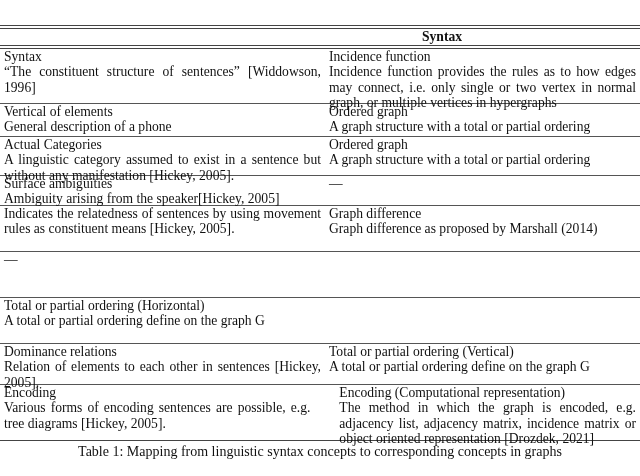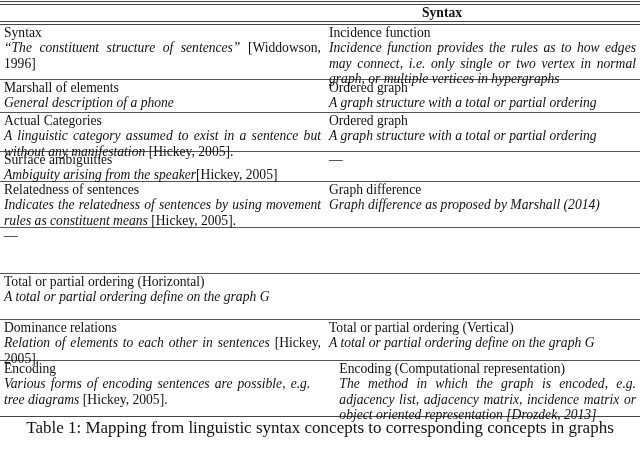--- a/index.html
+++ b/index.html
@@ -3,35 +3,35 @@
   <meta charset="utf-8">
   <style>
     html, body { margin: 0; padding: 0; background: #ffffff; }
     body {
       width: 640px; height: 476px; overflow: hidden;
       font-family: "Liberation Serif", serif;
       color: #111111;
       font-size: 13.6px;
       line-height: 15.4px;
     }
-    .table-wrap { position: relative; width: 640px; }
+    .table-wrap { position: relative; width: 640px; margin-top: 24px; }
     .dbl-line { height: 4px; border-top: 1.3px solid #444; border-bottom: 1.3px solid #444; box-sizing: border-box; }
     .header-row { display: flex; height: 16px; }
     .header-left { width: 325px; }
     .header-right { width: 315px; padding-left: 4px; box-sizing: border-box; font-weight: bold; line-height: 16px; }
     .header-right span { display: inline-block; margin-left: 93px; }
     .row { display: flex; border-bottom: 1.3px solid #555; box-sizing: border-box; }
     .row:last-child { border-bottom: 1.3px solid #444; gap: 21px; }
     .cell { box-sizing: border-box; }
     .cell.left { width: 325px; padding: 0 4px 0 4px; text-align: justify; }
     .cell.right { width: 315px; padding: 0 4px 0 4px; text-align: justify; }
     .concept { display: block; font-style: normal; }
-    .desc { font-style: italic; }
+    .desc { }
     .cite { font-style: normal; }
-    .caption { text-align: center; margin-top: 3px; font-size: 17px; }
+    .caption { text-align: center; margin-top: 3px; font-size: 14px; }
     .dash { display: block; }
   </style>
 </head>
 <body>
 
 <div class="table-wrap">
   <div style="height:1px"></div>
   <div class="dbl-line"></div>
   <div class="header-row">
     <div class="header-left"></div>
@@ -49,21 +49,21 @@
         <span class="desc">“The constituent structure of sentences”</span><span class="cite"> [Widdowson, 1996]</span>
       </div>
       <div class="cell right">
         <span class="concept">Incidence function</span>
         <span class="desc">Incidence function provides the rules as to how edges may connect, i.e.  only single or two vertex in normal graph, or multiple vertices in hypergraphs</span>
       </div>
     </div>
 
     <div class="row" style="height:33px">
       <div class="cell left">
-        <span class="concept">Marshall of elements</span>
+        <span class="concept">Vertical of elements</span>
         <span class="desc">General description of a phone</span>
       </div>
       <div class="cell right">
         <span class="concept">Ordered graph</span>
         <span class="desc">A graph structure with a total or partial ordering</span>
       </div>
     </div>
 
     <div class="row" style="height:39px">
       <div class="cell left">
@@ -81,21 +81,20 @@
         <span class="concept">Surface ambiguities</span>
         <span class="desc">Ambiguity arising from the speaker</span><span class="cite">[Hickey, 2005]</span>
       </div>
       <div class="cell right">
         <span class="concept dash">—</span>
       </div>
     </div>
 
     <div class="row" style="height:46px">
       <div class="cell left">
-        <span class="concept">Relatedness of sentences</span>
         <span class="desc">Indicates the relatedness of sentences by using movement rules as constituent means</span><span class="cite"> [Hickey, 2005].</span>
       </div>
       <div class="cell right">
         <span class="concept">Graph difference</span>
         <span class="desc">Graph difference as proposed by Marshall (2014)</span>
       </div>
     </div>
 
 
     <div class="row" style="height:46px">
@@ -122,19 +121,19 @@
       </div>
     </div>
 
     <div class="row" style="height:56px">
       <div class="cell left">
         <span class="concept">Encoding</span>
         <span class="desc">Various forms of encoding sentences are possible, e.g. tree diagrams</span><span class="cite"> [Hickey, 2005].</span>
       </div>
       <div class="cell right">
         <span class="concept">Encoding (Computational representation)</span>
-        <span class="desc">The method in which the graph is encoded, e.g. adjacency list, adjacency matrix, incidence matrix or object oriented representation [Drozdek, 2013]</span>
+        <span class="desc">The method in which the graph is encoded, e.g. adjacency list, adjacency matrix, incidence matrix or object oriented representation [Drozdek, 2021]</span>
       </div>
     </div>
   </div>
 </div>
 
 <div class="caption">Table 1: Mapping from linguistic syntax concepts to corresponding concepts in graphs</div>
 
 </body></html>

